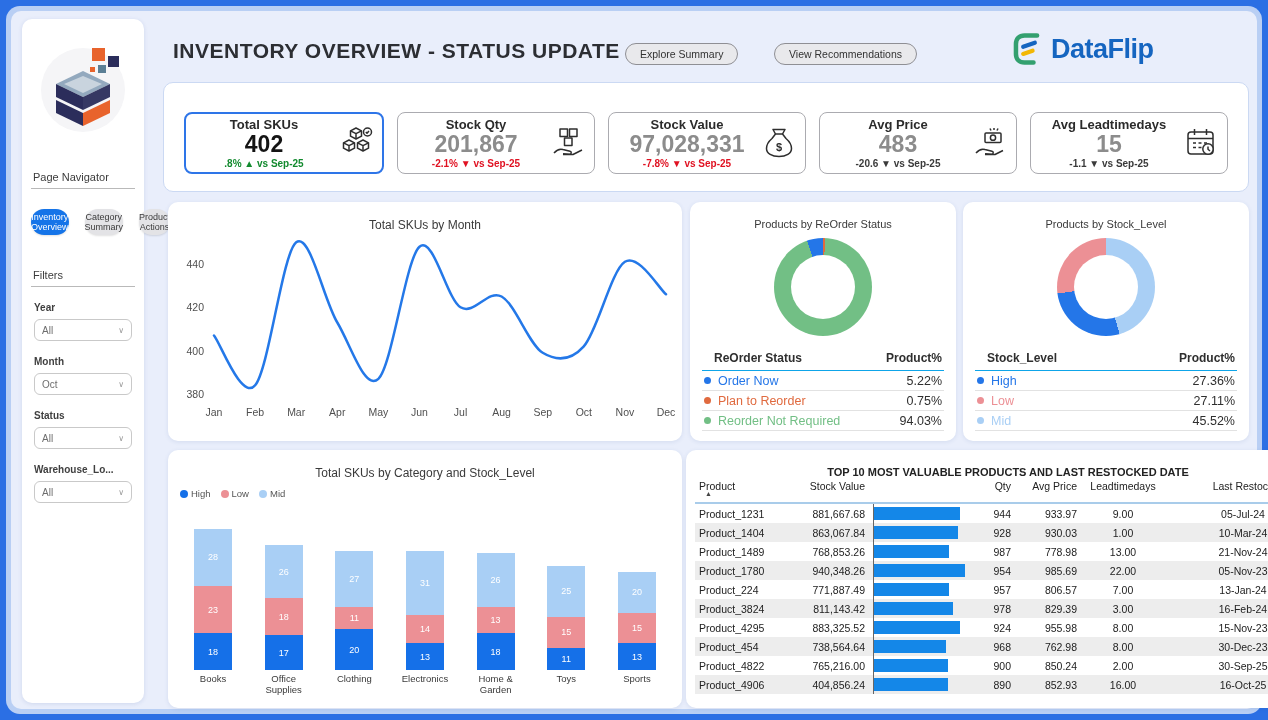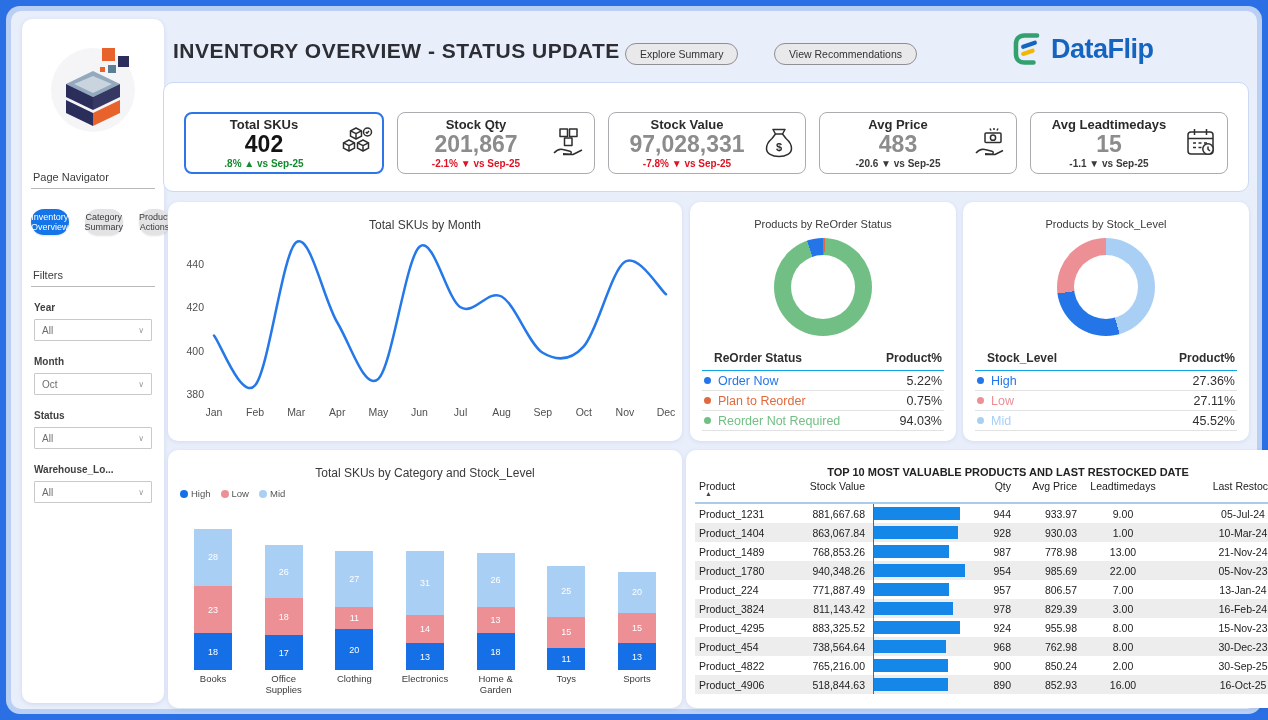--- a/index.html
+++ b/index.html
@@ -3,32 +3,32 @@
 <meta charset="utf-8">
 <style>
   * { box-sizing: border-box; margin: 0; padding: 0; }
   html,body { width:1268px; height:720px; overflow:hidden; }
   body { font-family:"Liberation Sans","DejaVu Sans",sans-serif; background:#2B6FE4; }
   .page { position:relative; width:1268px; height:720px; background:#2B6FE4; }
   .ring { position:absolute; inset:6px; border-radius:14px; background:#B9CFF4; }
   .canvas { position:absolute; inset:11px; border-radius:10px; background:#E9EEFB; }
 
   
-  .sidebar { position:absolute; left:11px; top:8px; width:142px; height:684px; background:#fff;
+  .sidebar { position:absolute; left:11px; top:8px; width:122px; height:684px; background:#fff;
              border-radius:10px; box-shadow:0 1px 4px rgba(60,90,160,.15); padding:10px 9px; }
   .logo-wrap { width:96px; height:110px; margin:2px auto 0; display:flex; align-items:center; justify-content:center; }
   .side-title { font-size:11px; color:#3c3c3c; padding:0 2px 5px; border-bottom:1px solid #b9b9b9; margin-top:34px; }
   .side-title.first { margin-top:30px; }
   .nav-list { margin-top:20px; display:flex; flex-direction:row; gap:16px; }
   .nav-btn { width:104px; margin:0 auto; height:26px; border:none; border-radius:13px; font-size:9px;
              font-family:inherit; background:#E3E3E6; color:#3a3a3a; cursor:pointer; box-shadow:0 1px 2px rgba(0,0,0,.12); }
   .nav-btn.active { background:#1574E8; color:#fff; }
   .filter-group { margin-top:15px; padding:0 3px; }
   .filter-group label { display:block; font-size:10px; font-weight:bold; color:#3f3f3f; margin-bottom:6px; }
-  .filter-select { width:100%; height:22px; border:1px solid #c9c9c9; border-radius:1px; background:#fff;
+  .filter-select { width:100%; height:22px; border:1px solid #c9c9c9; border-radius:6px; background:#fff;
                    font-size:10px; color:#6d6d6d; display:flex; align-items:center; justify-content:space-between;
                    padding:0 7px; cursor:pointer; }
   .filter-select .chev { color:#9a9a9a; font-size:8px; }
 
   
   .page-title { position:absolute; left:162px; top:28px; font-size:21px; font-weight:bold; color:#2c2e33;
                 letter-spacing:.5px; }
   .hdr-btn { position:absolute; top:32px; height:22px; padding:0 14px; border:1px solid #8f8f94; border-radius:12px;
              background:#E9E9EC; font-size:10.5px; color:#333; font-family:inherit; cursor:pointer; }
   .hdr-btn.b1 { left:614px; }
@@ -507,21 +507,21 @@
             <div class="c-bar">
               <div class="dbar" style="width: 78.1%; background: rgb(20, 135, 232);"></div>
             </div>
             <div class="c-qty">900</div>
             <div class="c-price">850.24</div>
             <div class="c-lead">2.00</div>
             <div class="c-rest">30-Sep-25</div>
           </div>
           <div class="trow">
             <div class="c-prod">Product_4906</div>
-            <div class="c-val">518,844.63</div>
+            <div class="c-val">404,856.24</div>
             <div class="c-bar">
               <div class="dbar" style="width: 77.5%; background: rgb(20, 135, 232);"></div>
             </div>
             <div class="c-qty">890</div>
             <div class="c-price">852.93</div>
             <div class="c-lead">16.00</div>
             <div class="c-rest">16-Oct-25</div>
           </div>
         </div>
     </section>

